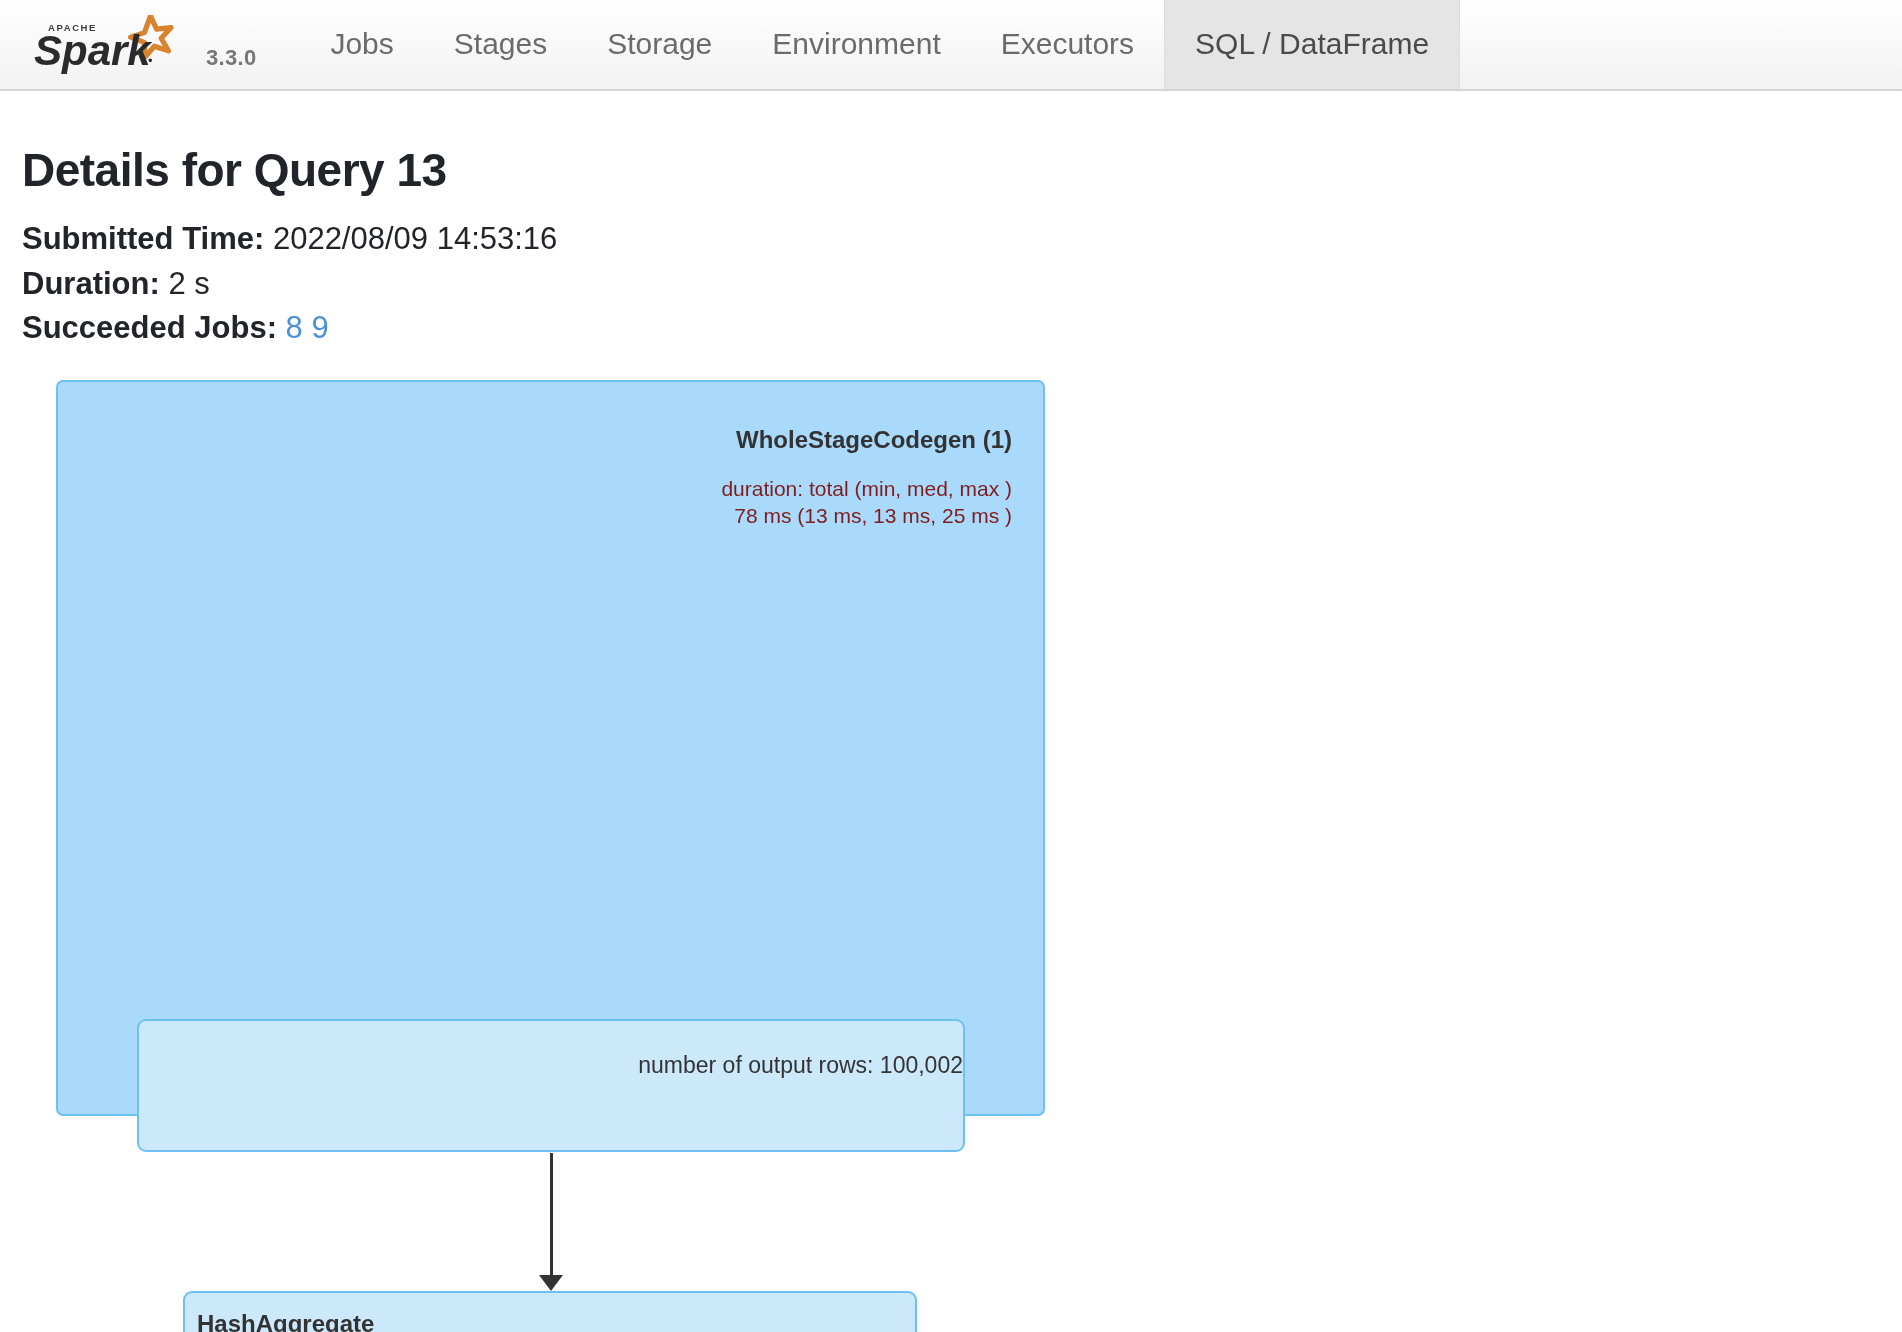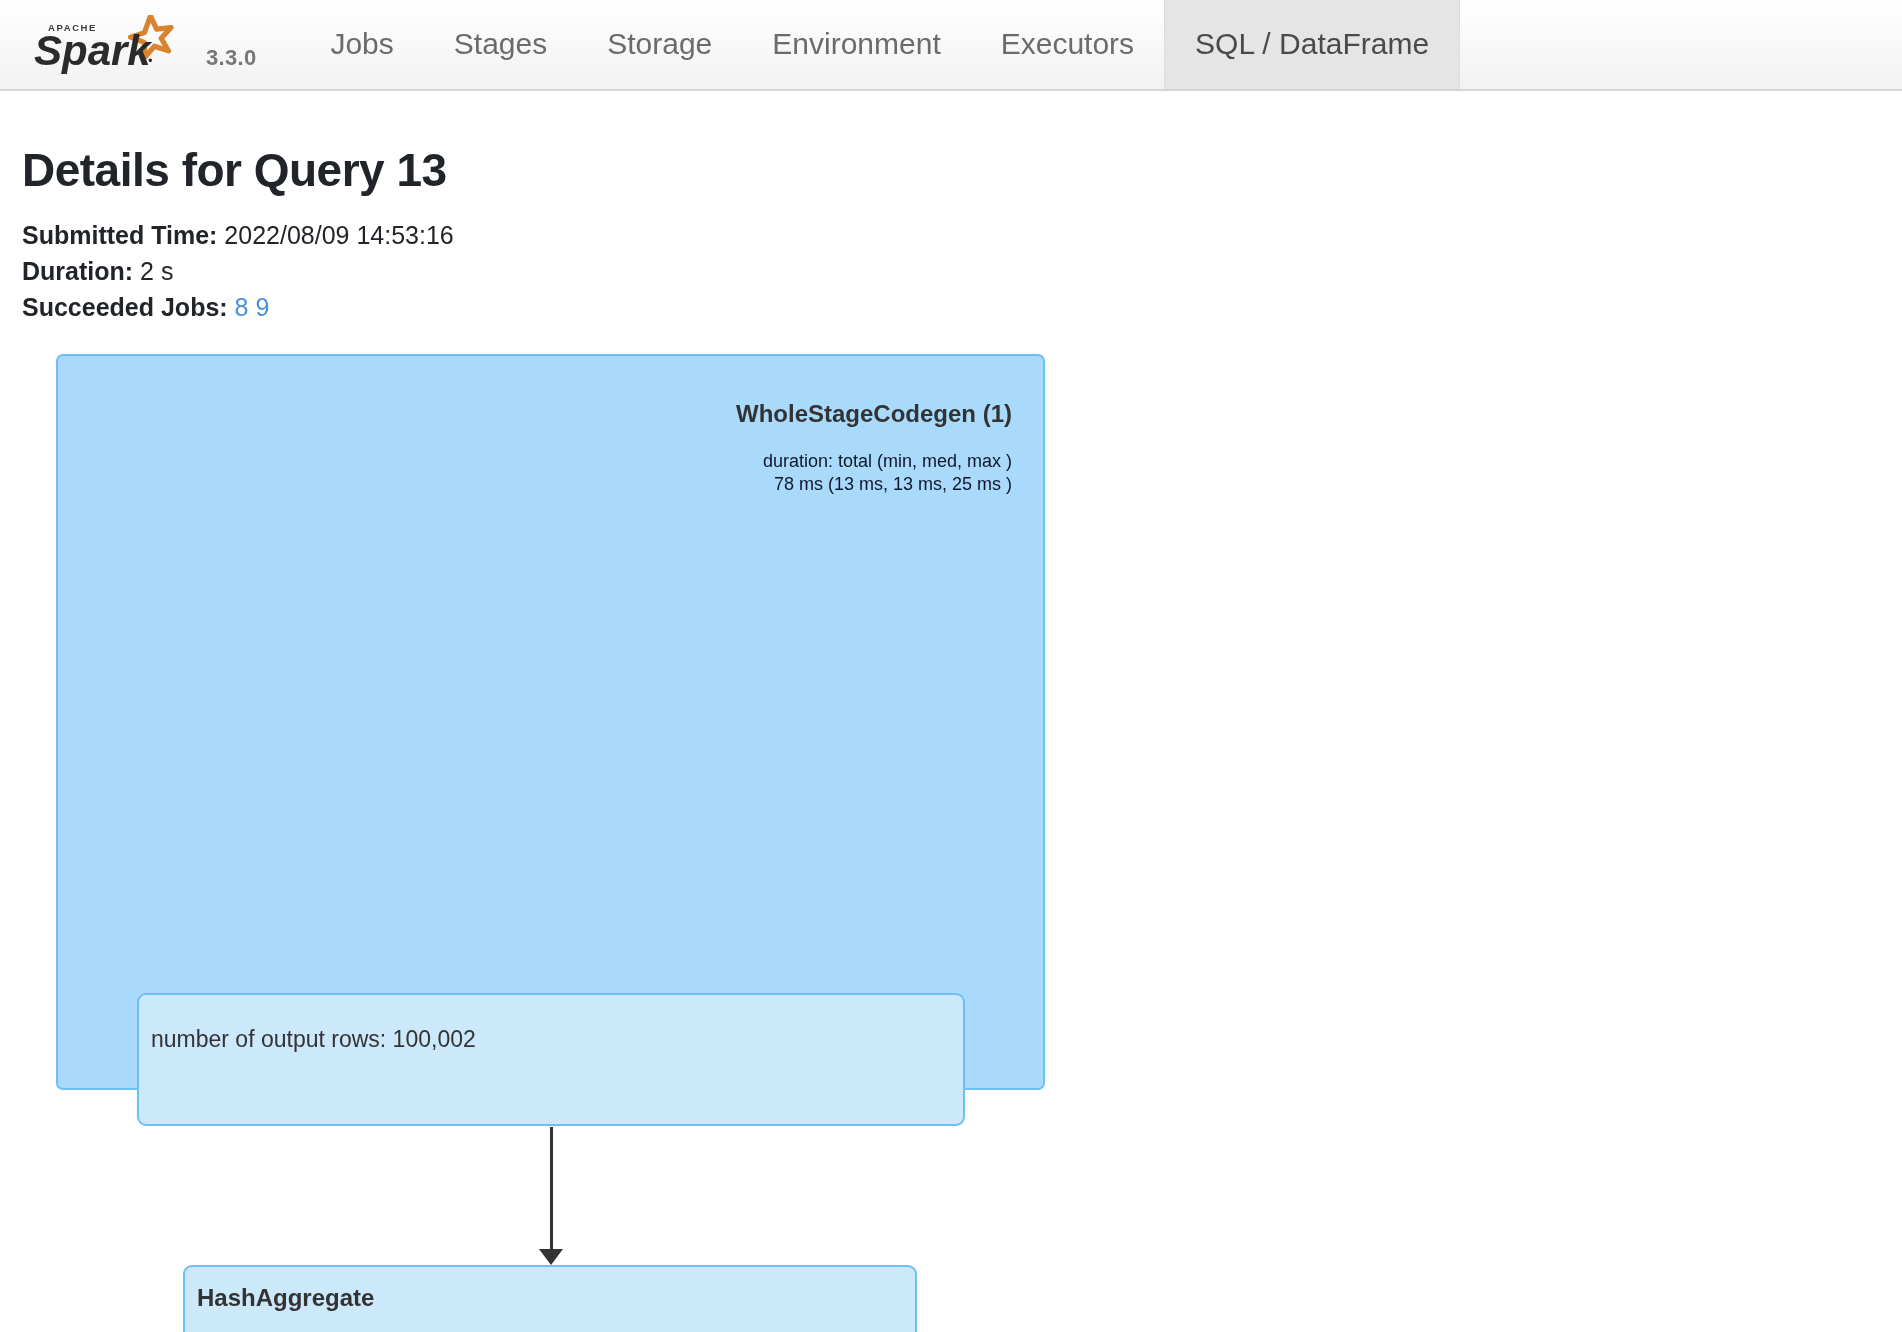--- a/index.html
+++ b/index.html
@@ -84,21 +84,21 @@
   .page-title {
     font-size: 46px;
     font-weight: bold;
     color: #212529;
     margin: 0;
     padding: 52px 0 0 22px;
     letter-spacing: -0.5px;
   }
   .meta-list {
     padding: 20px 0 0 22px;
-    font-size: 25px;
+    font-size: 31px;
     line-height: 1.44;
     color: #212529;
   }
   .meta-row { margin: 0; padding: 0; }
   .meta-label { font-weight: bold; }
   .meta-value { font-weight: normal; }
   .job-link {
     color: #4a90d9;
     text-decoration: none;
     cursor: pointer;
@@ -144,23 +144,23 @@
     font-size: 24px;
     font-weight: bold;
     color: #333333;
     text-align: right;
     white-space: nowrap;
   }
   .cluster-metrics {
     position: absolute;
     right: 31px;
     top: 94px;
-    font-size: 18px;
+    font-size: 21px;
     line-height: 1.28;
-    color: #0f172a;
+    color: #7f1d1d;
     text-align: right;
     white-space: pre-line;
   }
 
   .node {
     position: absolute;
     background: #cce8fb;
     border: 2px solid #6ec0f4;
     border-radius: 9px;
   }
@@ -182,20 +182,21 @@
     color: #333333;
     padding: 17px 0 0 12px;
     white-space: nowrap;
   }
   .node-metrics {
     font-size: 23px;
     line-height: 1.3;
     color: #333333;
     padding: 30px 0 0 12px;
     white-space: pre-line;
+    text-align: right;
   }
 
   .edge {
     position: absolute;
     background: #333333;
     width: 3px;
   }
   .edge-1 { left: 550px; top: 784px; height: 132px; }
   .arrowhead {
     position: absolute;

